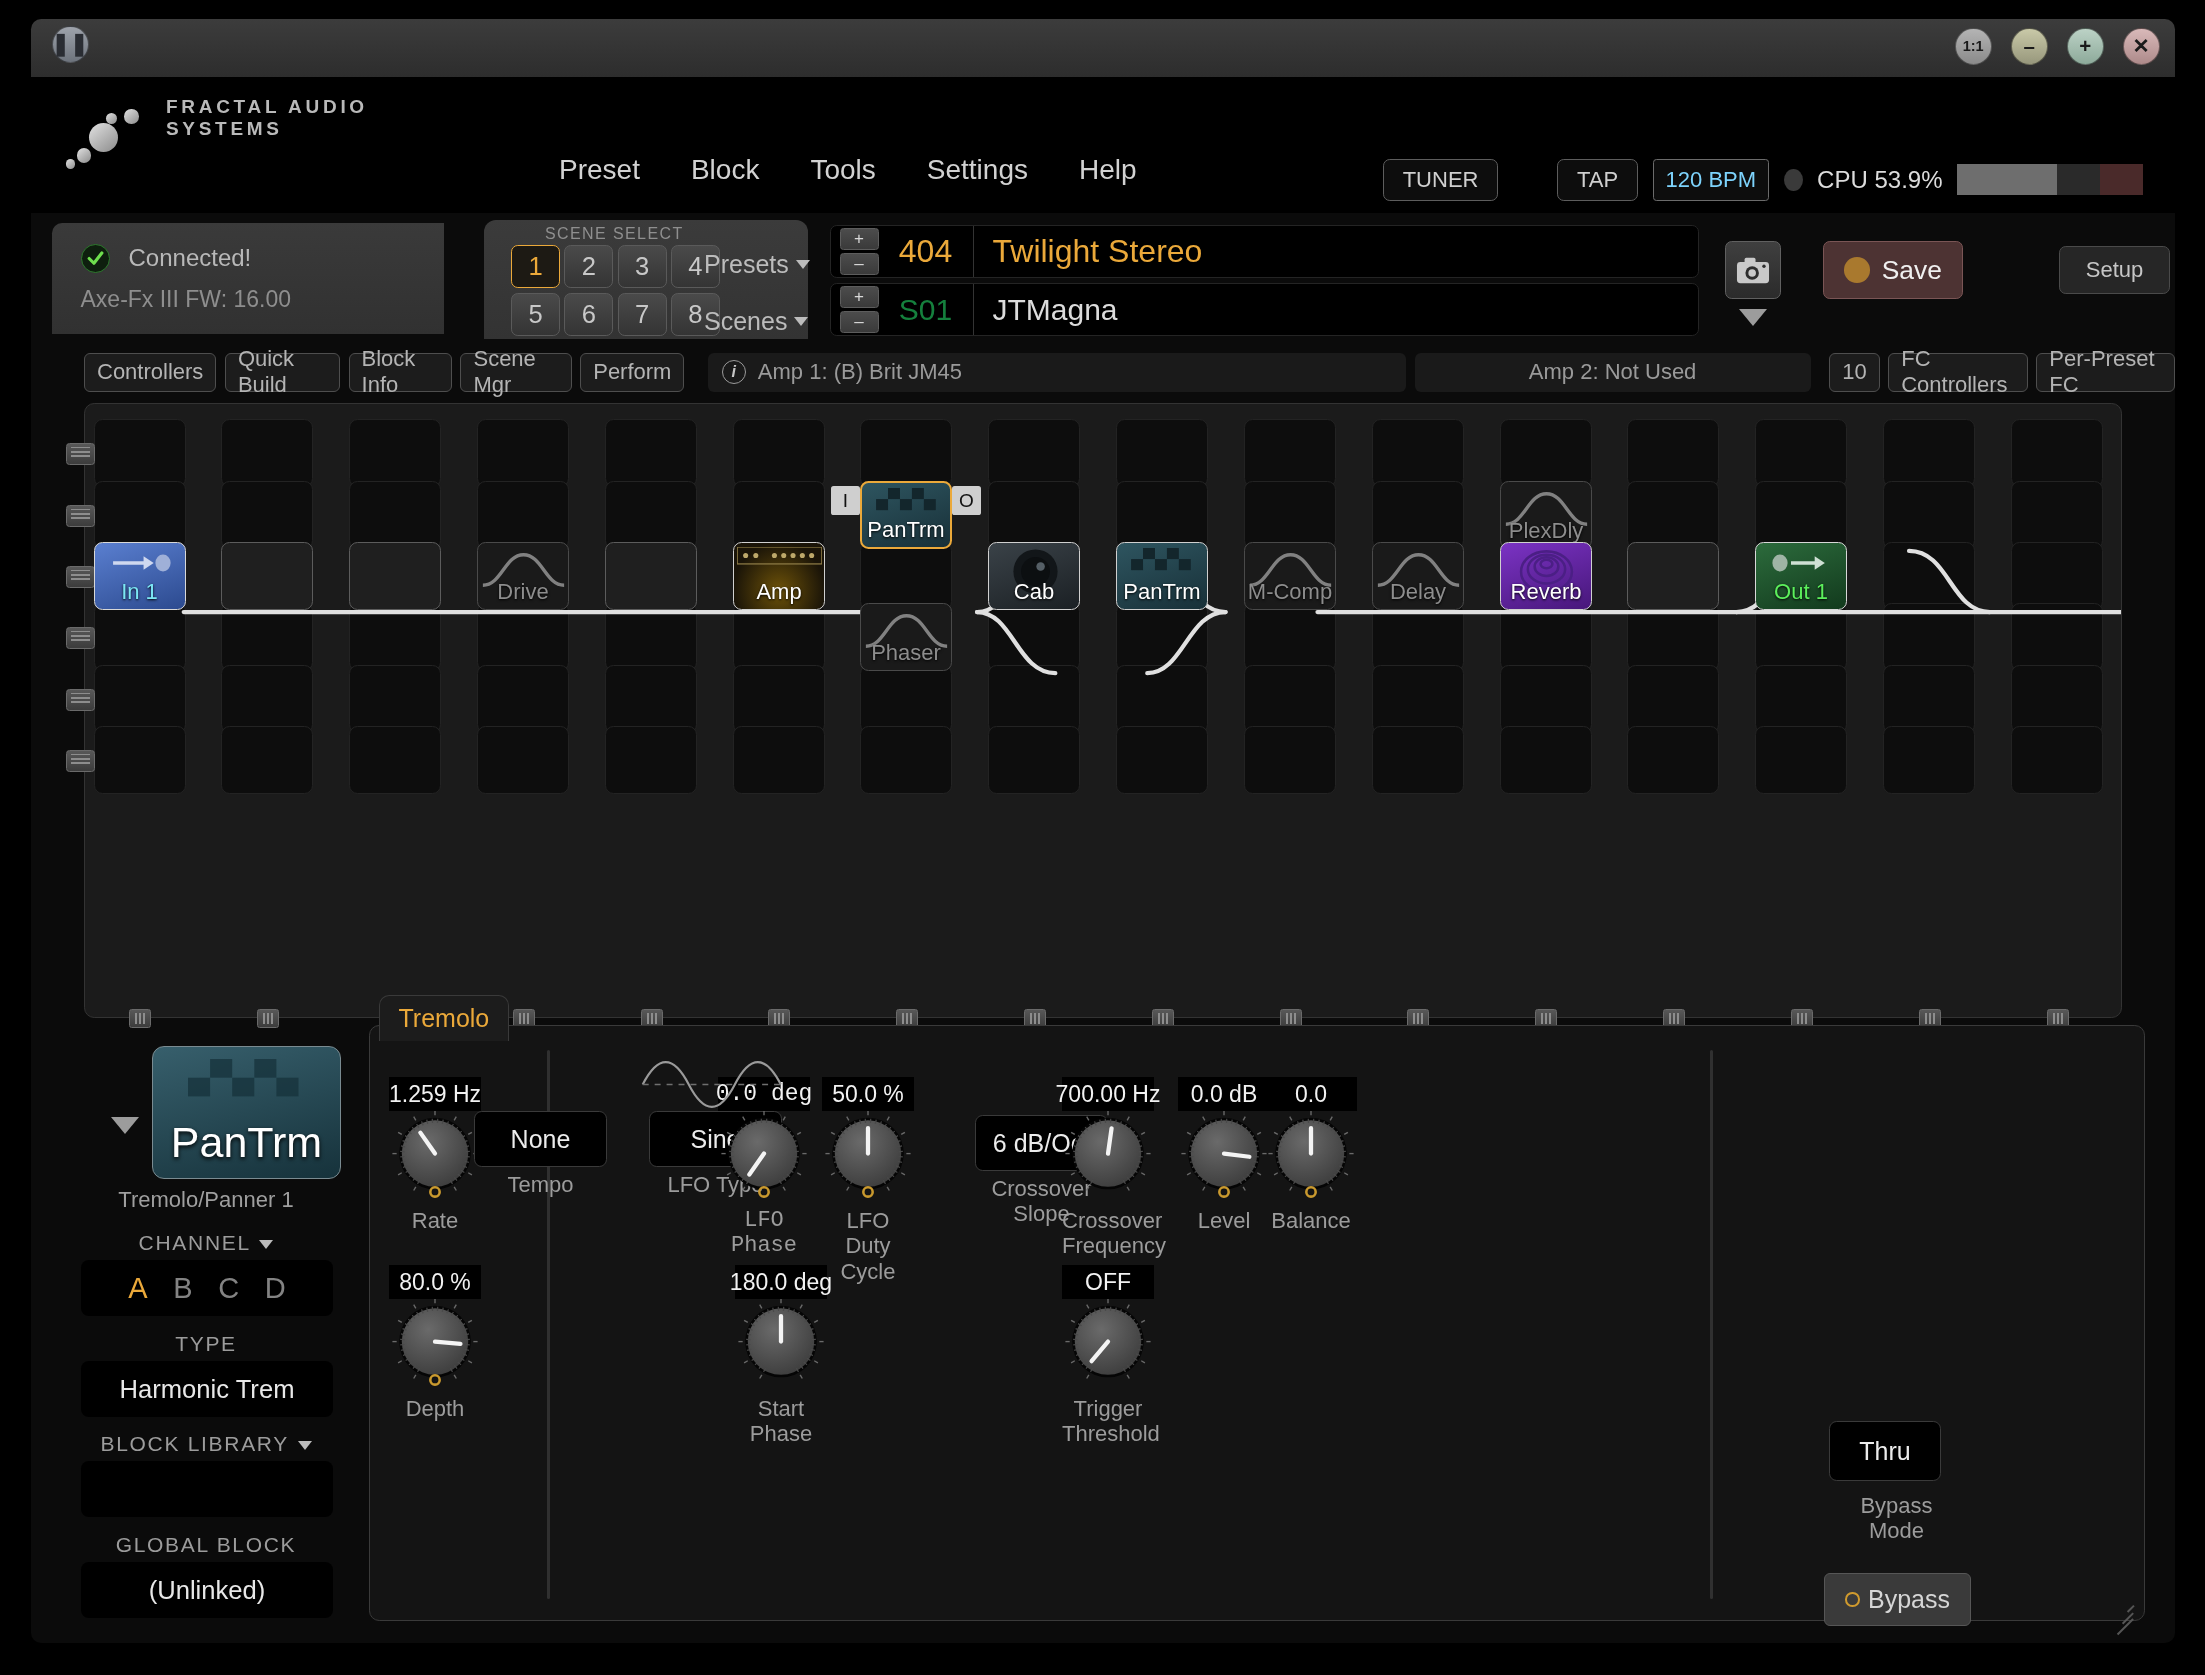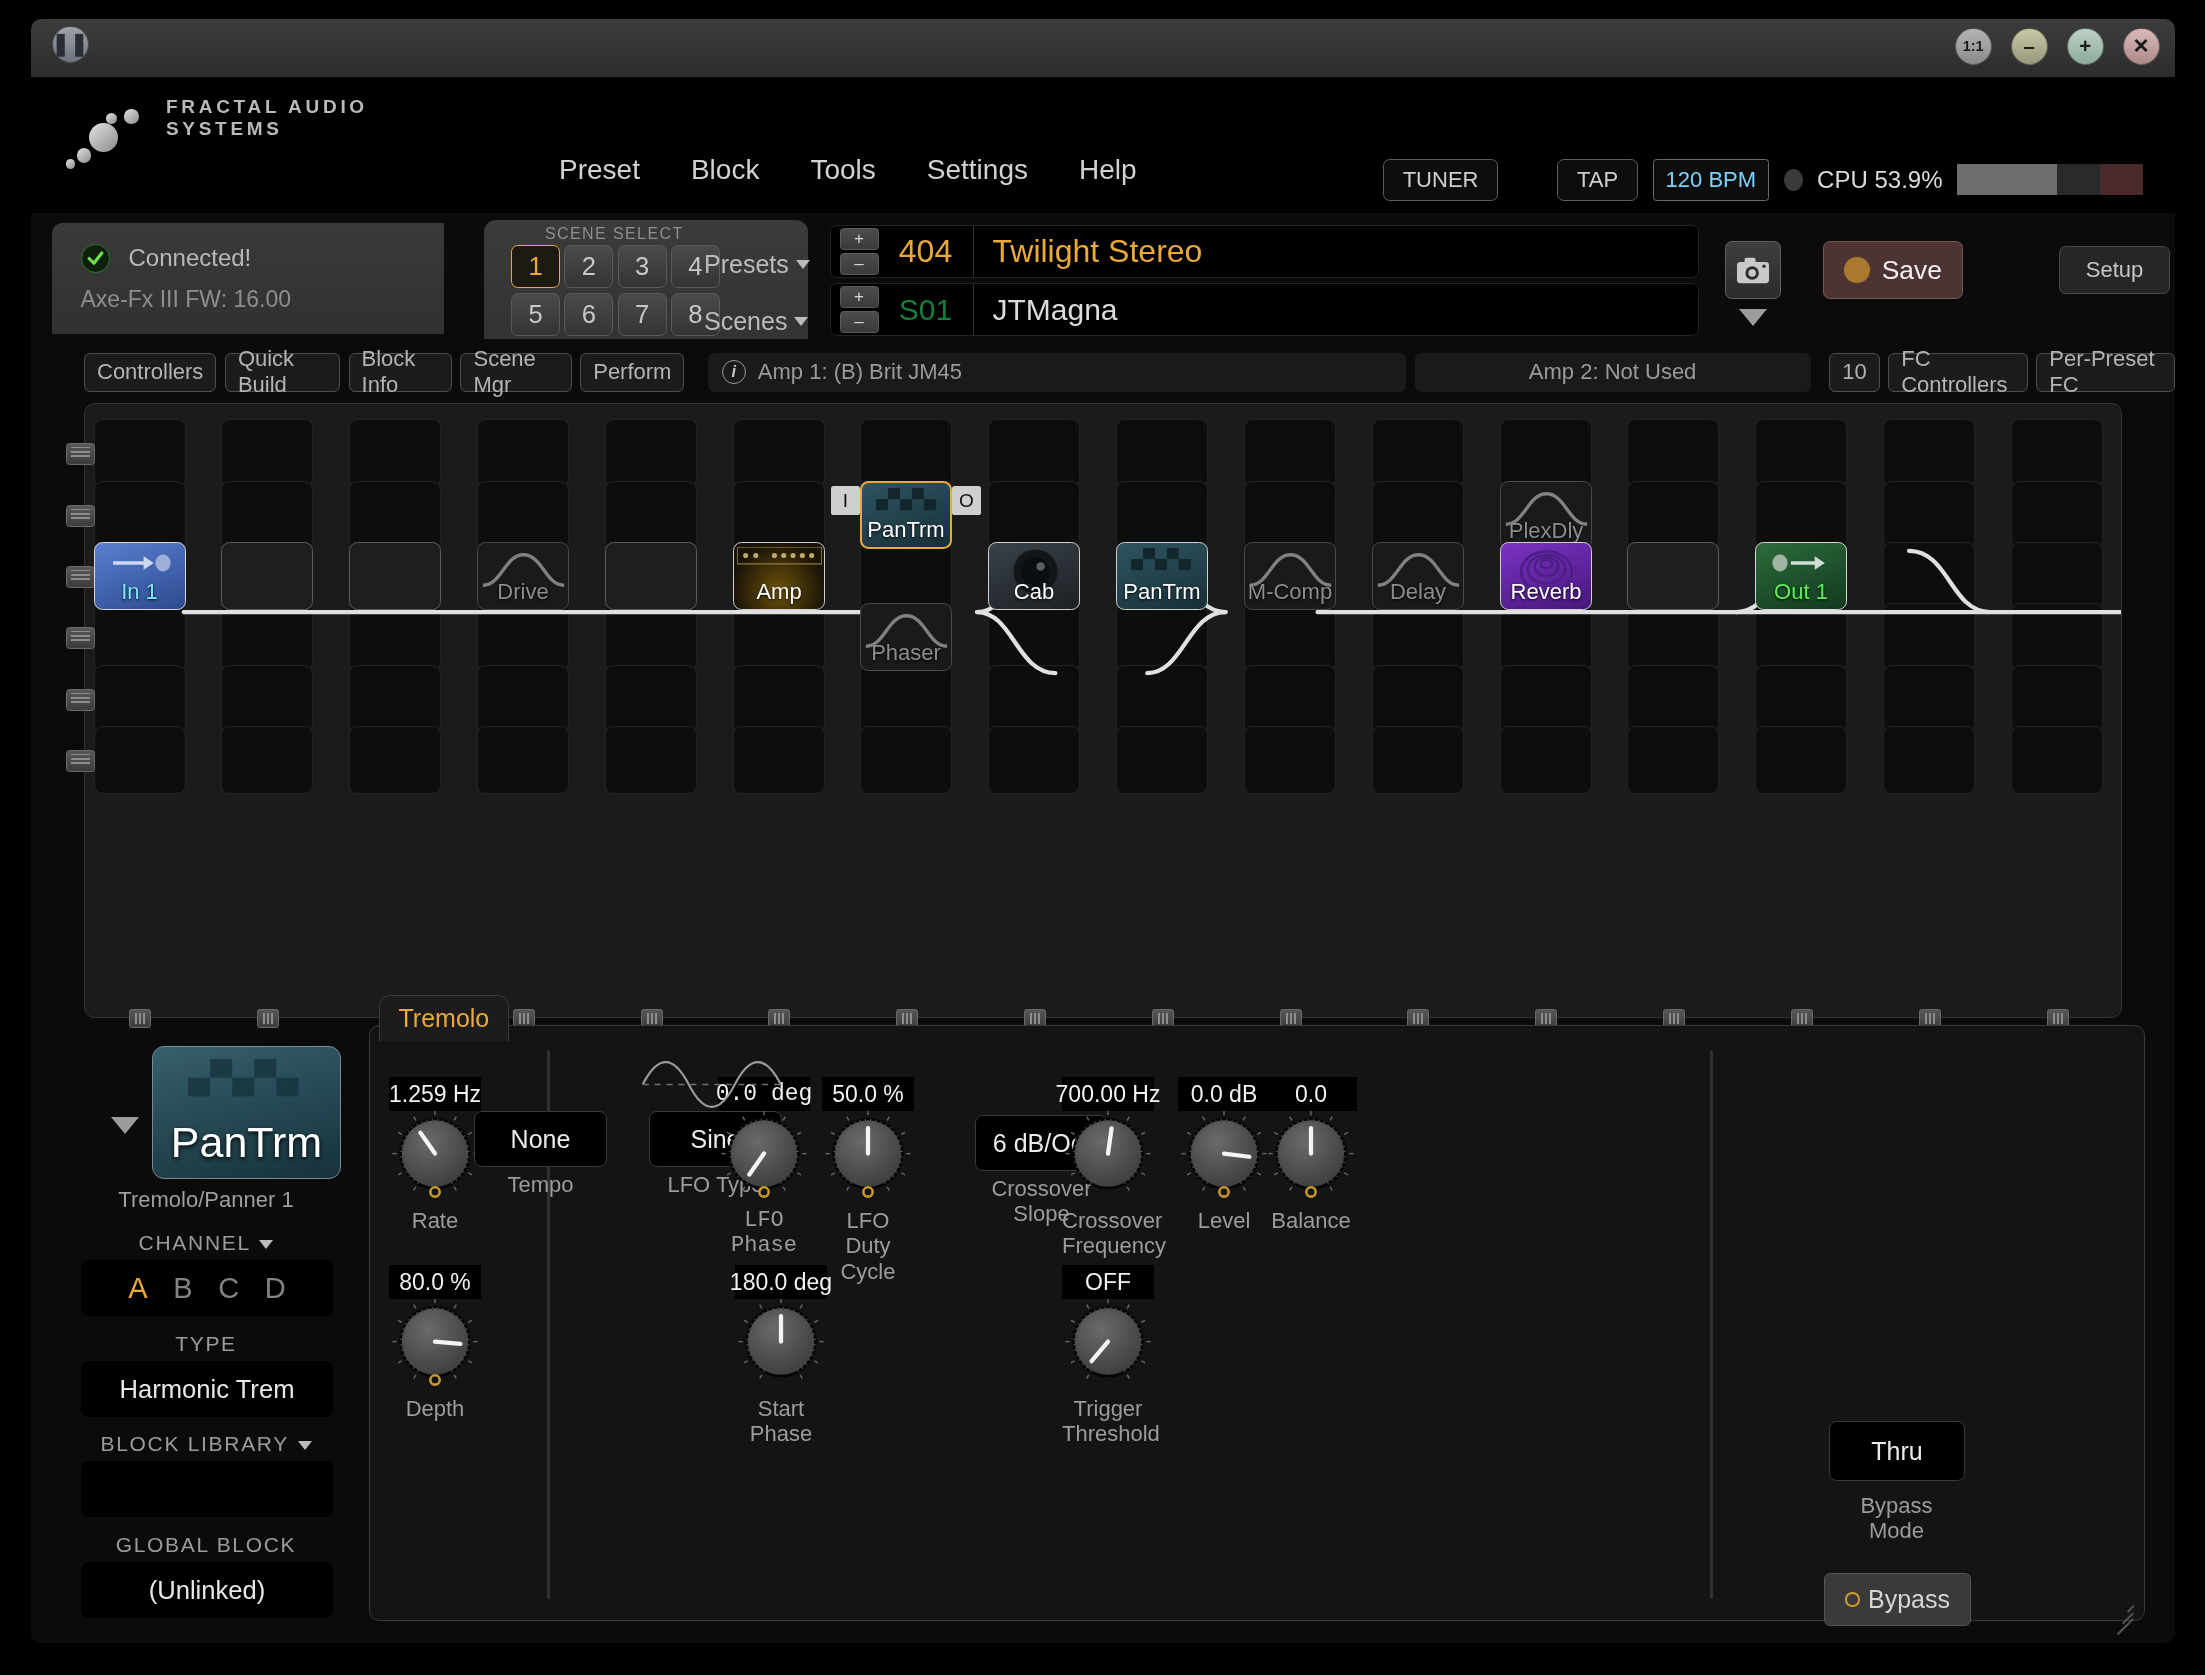--- a/index.html
+++ b/index.html
@@ -1320,21 +1320,21 @@
               </div>
          <div class="ctl-lab" style="white-space:pre-line;">Trigger
 Threshold</div>
             </div>
             <div class="lfo-wave" style="left: 271px; top: 32px;"><svg width="145" height="53" viewBox="0 0 170 62">
     <path d="M2 31 C20 -4 38 -4 56 31 C74 66 92 66 110 31 C128 -4 146 -4 164 31" stroke="#9a9a9a" stroke-width="2.5" fill="none"></path>
     <line x1="2" y1="31" x2="168" y2="31" stroke="#6f6f6f" stroke-width="2" stroke-dasharray="7 7"></line>
   </svg></div>
           </div>
 
-        <div class="selbox" style="position:absolute;left:1459px;top:395px;width:136px;height:60px;">Thru</div>
+        <div class="selbox" style="position:absolute;left:1459px;top:395px;width:112px;height:60px;">Thru</div>
         <div class="ctl-lab" style="position:absolute;left:1433px;top:462px;width:187px;white-space:pre-line;">Bypass
 Mode</div>
         <div class="bypassbtn" style="position:absolute;left:1454px;top:547px;width:147px;height:53px;">
           <span class="bypass-led"></span>
           <span>Bypass</span>
         </div>
       </div>
 
       <div class="resize-grip">
         <i style="bottom:3.4px; width:22px;"></i>

